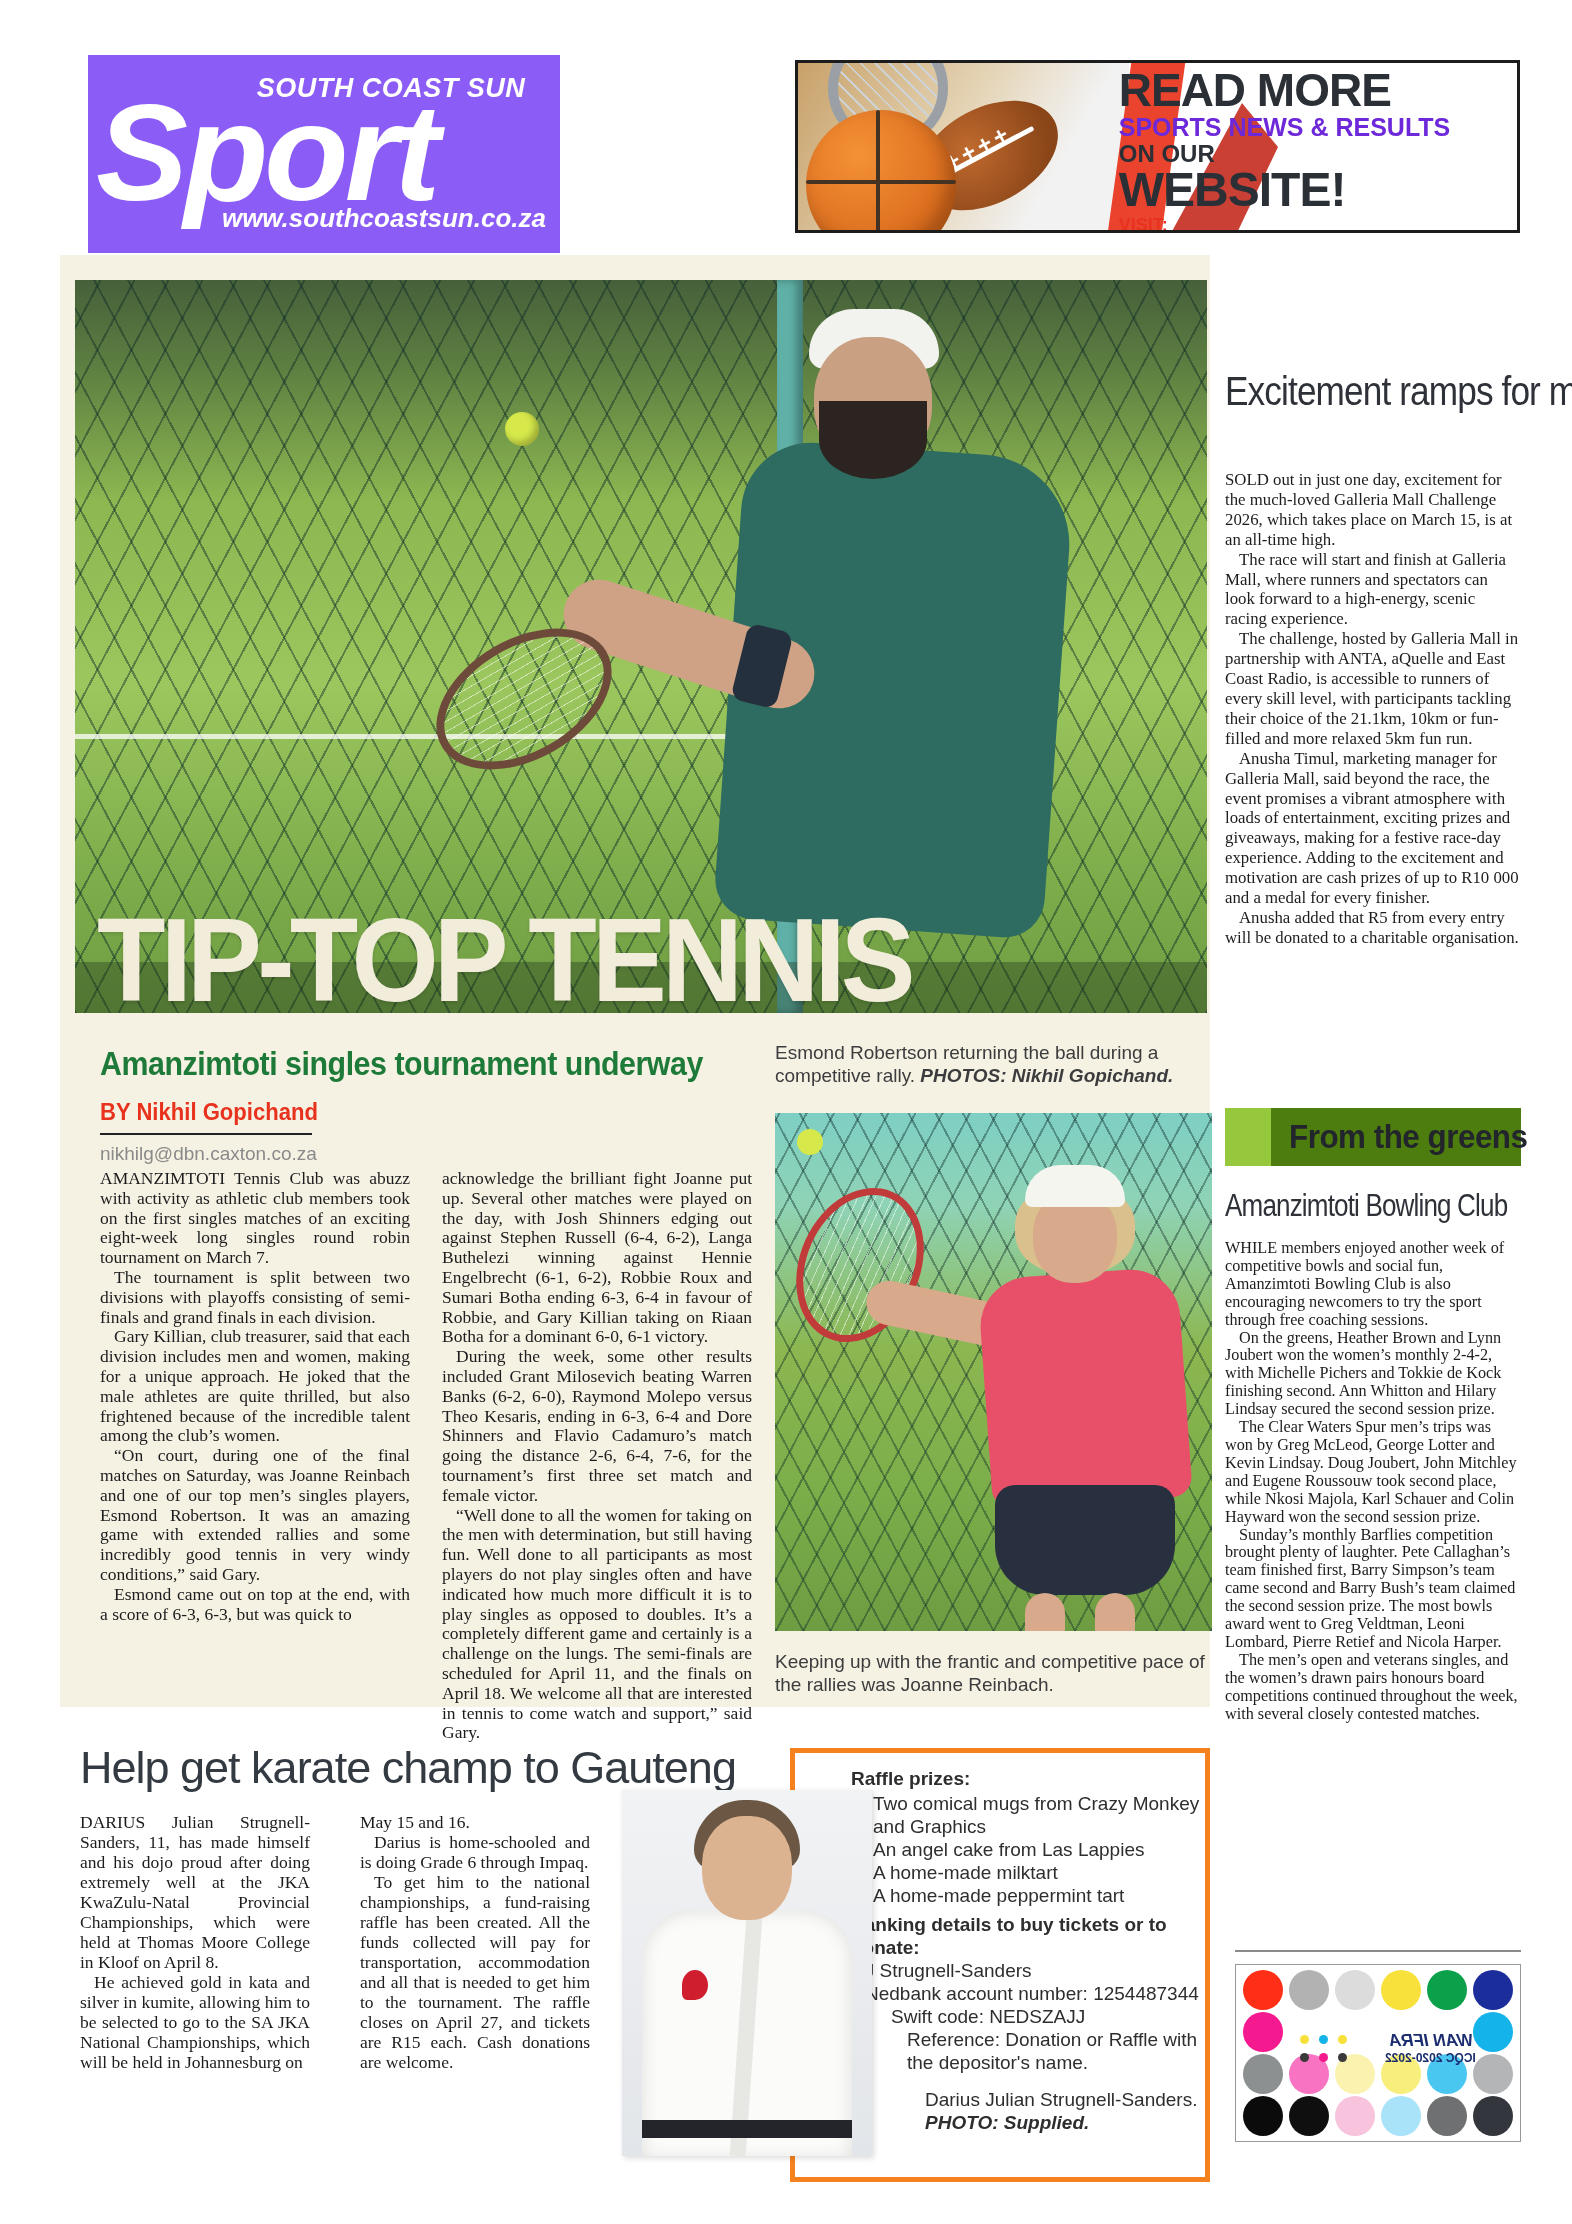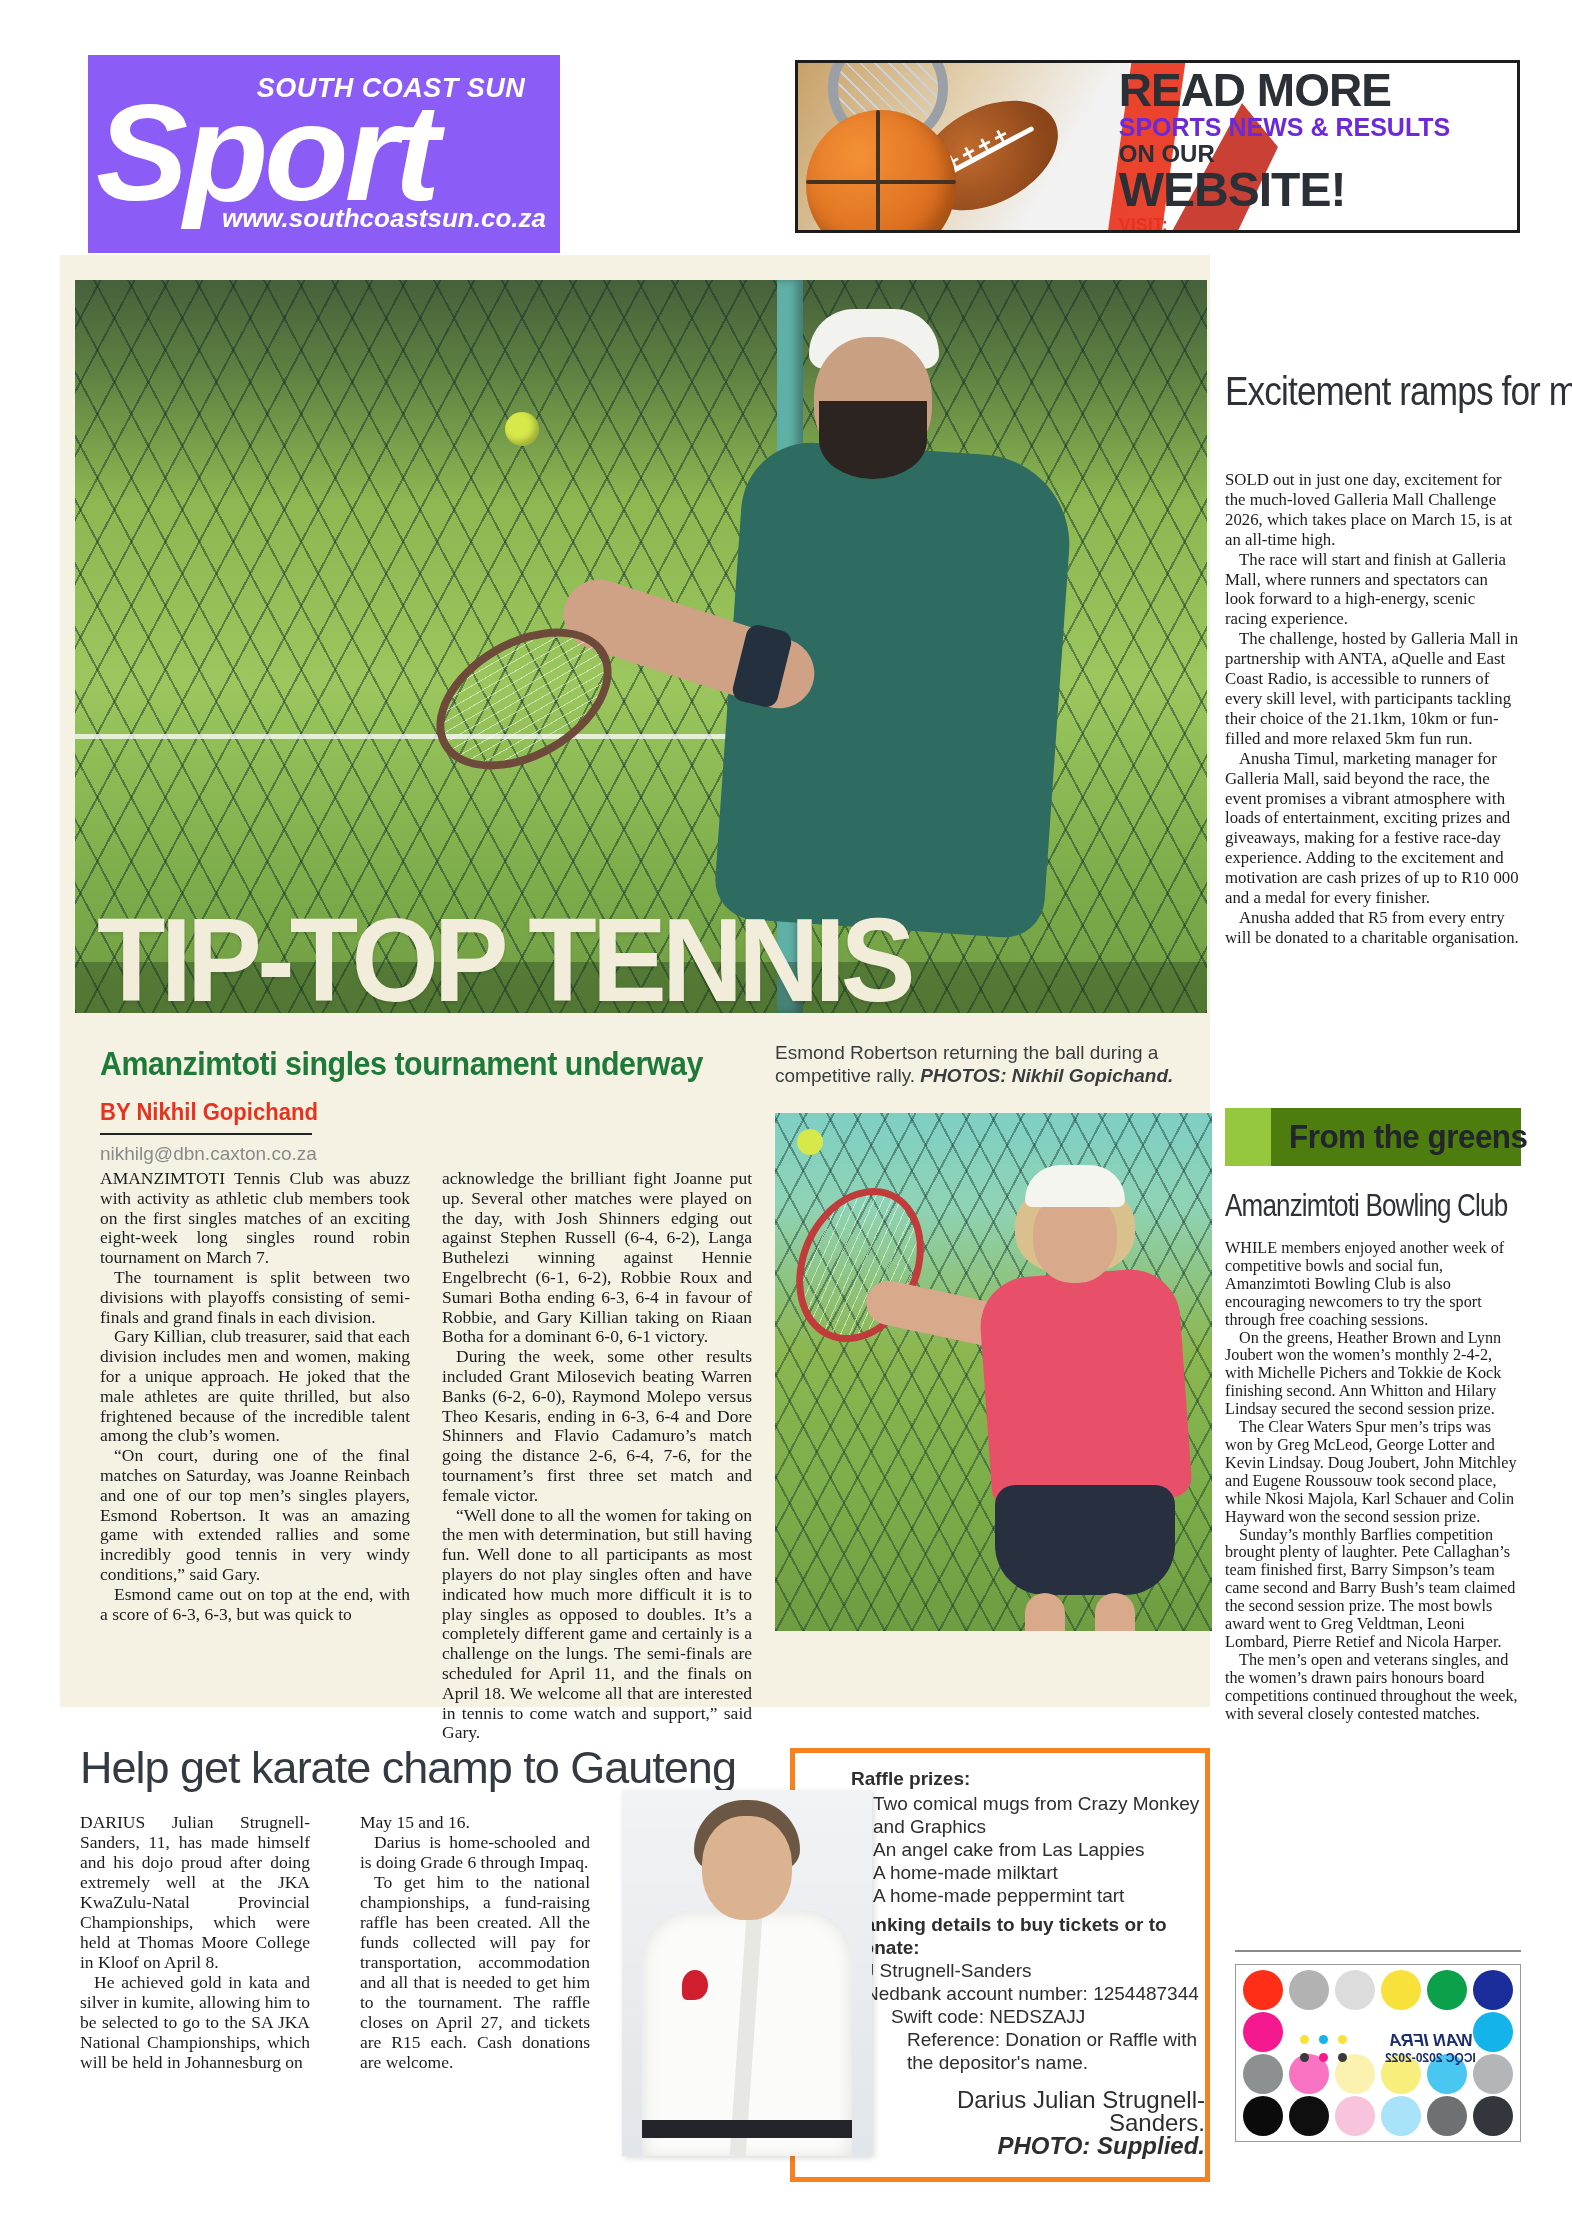--- a/index.html
+++ b/index.html
@@ -118,21 +118,21 @@
 
   .raffle-box { position:absolute; left:790px; top:1748px; width:420px; height:434px; border:5px solid #f5821f; background:#fff; }
   .raffle-content { position:absolute; left:56px; top:14px; width:352px; font-size:19px; line-height:23px; color:#2e2e30; }
   .raffle-title { font-weight:bold; margin-bottom:2px; }
   .bullet { position:relative; padding-left:22px; }
   .bullet::before { content:"●"; position:absolute; left:2px; font-size:13px; top:2px; }
   .bank-title { font-weight:bold; margin-top:6px; }
   .bank-lines p:nth-child(2) { padding-left:14px; }
   .bank-lines p:nth-child(3) { padding-left:40px; }
   .bank-lines p:nth-child(4) { padding-left:56px; text-indent:0; }
-  .raffle-caption { position:absolute; left:130px; top:335px; width:280px; font-size:24px; line-height:23px; color:#2e2e30;text-align:right; }
+  .raffle-caption { position:absolute; left:130px; top:335px; width:280px; font-size:19px; line-height:23px; color:#2e2e30; }
 
   .karate-photo { position:absolute; left:622px; top:1790px; width:250px; height:366px; background:linear-gradient(#f2f3f5,#e2e5e9); overflow:hidden; box-shadow:2px 2px 6px rgba(0,0,0,.15); }
   .khair { position:absolute; left:72px; top:10px; width:106px; height:70px; background:#6b5743; border-radius:50px 50px 20px 20px; }
   .khead { position:absolute; left:80px; top:26px; width:90px; height:104px; background:#dcb391; border-radius:46%; }
   .kgi { position:absolute; left:20px; top:120px; width:210px; height:250px; background:#fbfbfa; border-radius:50px 50px 0 0; box-shadow:inset 0 0 18px rgba(0,0,0,.12); }
   .kgi::before { content:""; position:absolute; left:96px; top:6px; width:16px; height:240px; background:#e7e7e3; transform:rotate(4deg); }
   .kpatch { position:absolute; left:40px; top:60px; width:26px; height:30px; background:#cf1f2e; border-radius:50% 50% 50% 20%; }
   .kbelt { position:absolute; left:20px; top:330px; width:210px; height:18px; background:#23252a; }
 
   [data-interactable] { cursor:default; }
@@ -225,20 +225,21 @@
         <div class="torso2" data-interactable="false"></div>
         <div class="skirt" data-interactable="false"></div>
         <div class="legs2" data-interactable="false"></div>
         <div class="legs2b" data-interactable="false"></div>
         <div class="hair2" data-interactable="false"></div>
         <div class="head2" data-interactable="false"></div>
         <div class="visor" data-interactable="false"></div>
       </div>
     </div>
 
+    <div class="caption cap2" data-interactable="false">Keeping up with the frantic and competitive pace of the rallies was Joanne Reinbach.</div>
   </div>
 
   <div class="sidebar" data-interactable="false">
     <div class="sb-h1" data-interactable="false">Excitement ramps for mall challenge</div>
     <div class="sb-body1" data-interactable="false">
         <p data-interactable="false">SOLD out in just one day, excitement for the much-loved Galleria Mall Challenge 2026, which takes place on March 15, is at an all-time high.</p>
         <p data-interactable="false">The race will start and finish at Galleria Mall, where runners and spectators can look forward to a high-energy, scenic racing experience.</p>
         <p data-interactable="false">The challenge, hosted by Galleria Mall in partnership with ANTA, aQuelle and East Coast Radio, is accessible to runners of every skill level, with participants tackling their choice of the 21.1km, 10km or fun-filled and more relaxed 5km fun run.</p>
         <p data-interactable="false">Anusha Timul, marketing manager for Galleria Mall, said beyond the race, the event promises a vibrant atmosphere with loads of entertainment, exciting prizes and giveaways, making for a festive race-day experience. Adding to the excitement and motivation are cash prizes of up to R10 000 and a medal for every finisher.</p>
         <p data-interactable="false">Anusha added that R5 from every entry will be donated to a charitable organisation.</p>

